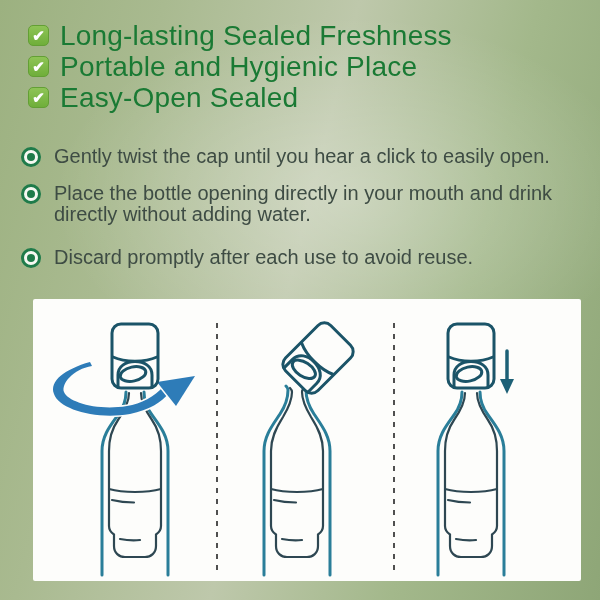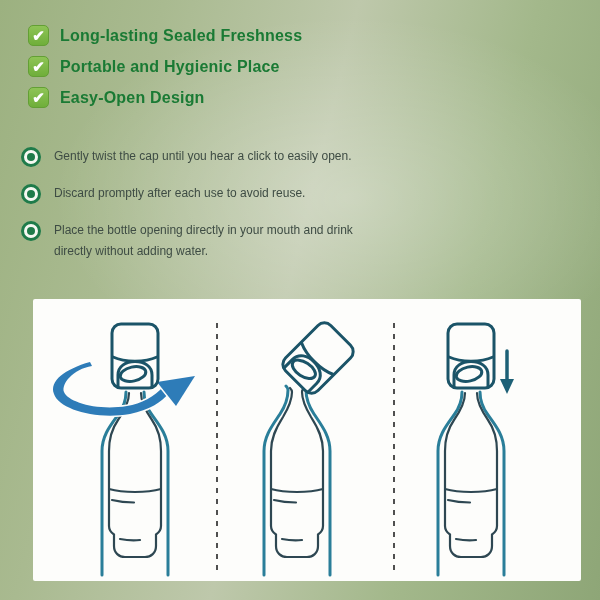--- a/index.html
+++ b/index.html
@@ -12,34 +12,34 @@
   }
   
   .features{position:absolute;left:28px;top:25px;}
   .feature-row{display:flex;align-items:center;gap:11px;height:21px;margin-bottom:10px;}
   .check-icon{
     width:21px;height:21px;border-radius:5px;flex:0 0 21px;
     background:linear-gradient(180deg,#8ec456,#6fae3a);
     border:1px solid #639f34;box-sizing:border-box;
     color:#ffffff;font-size:15px;font-weight:bold;line-height:19px;text-align:center;
   }
-  .feature-label{font-size:16px;font-weight:bold;color:#1a7a34;letter-spacing:.2px;white-space:nowrap;}
+  .feature-label{font-size:28px;font-weight:normal;color:#1a7a34;letter-spacing:.2px;white-space:nowrap;}
   
   .instructions{position:absolute;left:21px;top:146px;width:560px;}
   .instruction-row{display:flex;align-items:flex-start;gap:13px;margin-bottom:16px;}
   .instruction-row.gap-lg{margin-bottom:22px;}
   .bullet-icon{
     width:20px;height:20px;border-radius:50%;flex:0 0 20px;box-sizing:border-box;
     border:3px solid #1f7b4a;position:relative;margin-top:1px;background:#f6f8f2;
   }
   .bullet-icon .dot{
     position:absolute;left:50%;top:50%;width:8px;height:8px;margin:-4px 0 0 -4px;
     border-radius:50%;background:#1f7b4a;
   }
-  .instruction-text{font-size:12px;line-height:21px;color:#3e4c44;white-space:pre-line;}
+  .instruction-text{font-size:20px;line-height:21px;color:#3e4c44;white-space:pre-line;}
   
   .panel{
     position:absolute;left:33px;top:299px;width:548px;height:282px;
     background:#fdfdfb;border-radius:2px;
   }
   .panel svg{display:block;}
   .line-teal{stroke:#2a7e99;stroke-width:3;fill:none;stroke-linecap:round;}
   .line-dark{stroke:#2e4752;stroke-width:2.2;fill:none;stroke-linecap:round;}
   .cap-line{stroke:#1b5468;stroke-width:3;fill:none;stroke-linecap:round;}
   .cap-fill{fill:#fdfdfb;}
@@ -57,43 +57,43 @@
     <div class="feature-row">
       <span class="check-icon">✔</span>
       <span class="feature-label">Long-lasting Sealed Freshness</span>
     </div>
     <div class="feature-row">
       <span class="check-icon">✔</span>
       <span class="feature-label">Portable and Hygienic Place</span>
     </div>
     <div class="feature-row">
       <span class="check-icon">✔</span>
-      <span class="feature-label">Easy-Open Design</span>
+      <span class="feature-label">Easy-Open Sealed</span>
     </div>
   </div>
 
   <div class="instructions">
     <div class="instruction-row">
       <span class="bullet-icon">
           <span class="dot"></span>
         </span>
       <span class="instruction-text">Gently twist the cap until you hear a click to easily open.</span>
     </div>
-    <div class="instruction-row">
-      <span class="bullet-icon">
-          <span class="dot"></span>
-        </span>
-      <span class="instruction-text">Discard promptly after each use to avoid reuse.</span>
-    </div>
     <div class="instruction-row gap-lg">
       <span class="bullet-icon">
           <span class="dot"></span>
         </span>
       <span class="instruction-text">Place the bottle opening directly in your mouth and drink
 directly without adding water.</span>
+    </div>
+    <div class="instruction-row">
+      <span class="bullet-icon">
+          <span class="dot"></span>
+        </span>
+      <span class="instruction-text">Discard promptly after each use to avoid reuse.</span>
     </div>
   </div>
 
   <div class="panel">
     <svg viewBox="0 0 548 282" width="548" height="282">
       <defs>
 
         <g id="vessel-capped">
           <path class="line-teal" d="M-33,276 L-33,152 C-33,137 -25,127 -17,116 C-11,108 -9,102 -9,93"></path>
           <path class="line-teal" d="M33,276 L33,152 C33,137 25,127 17,116 C11,108 9,102 9,93"></path>

